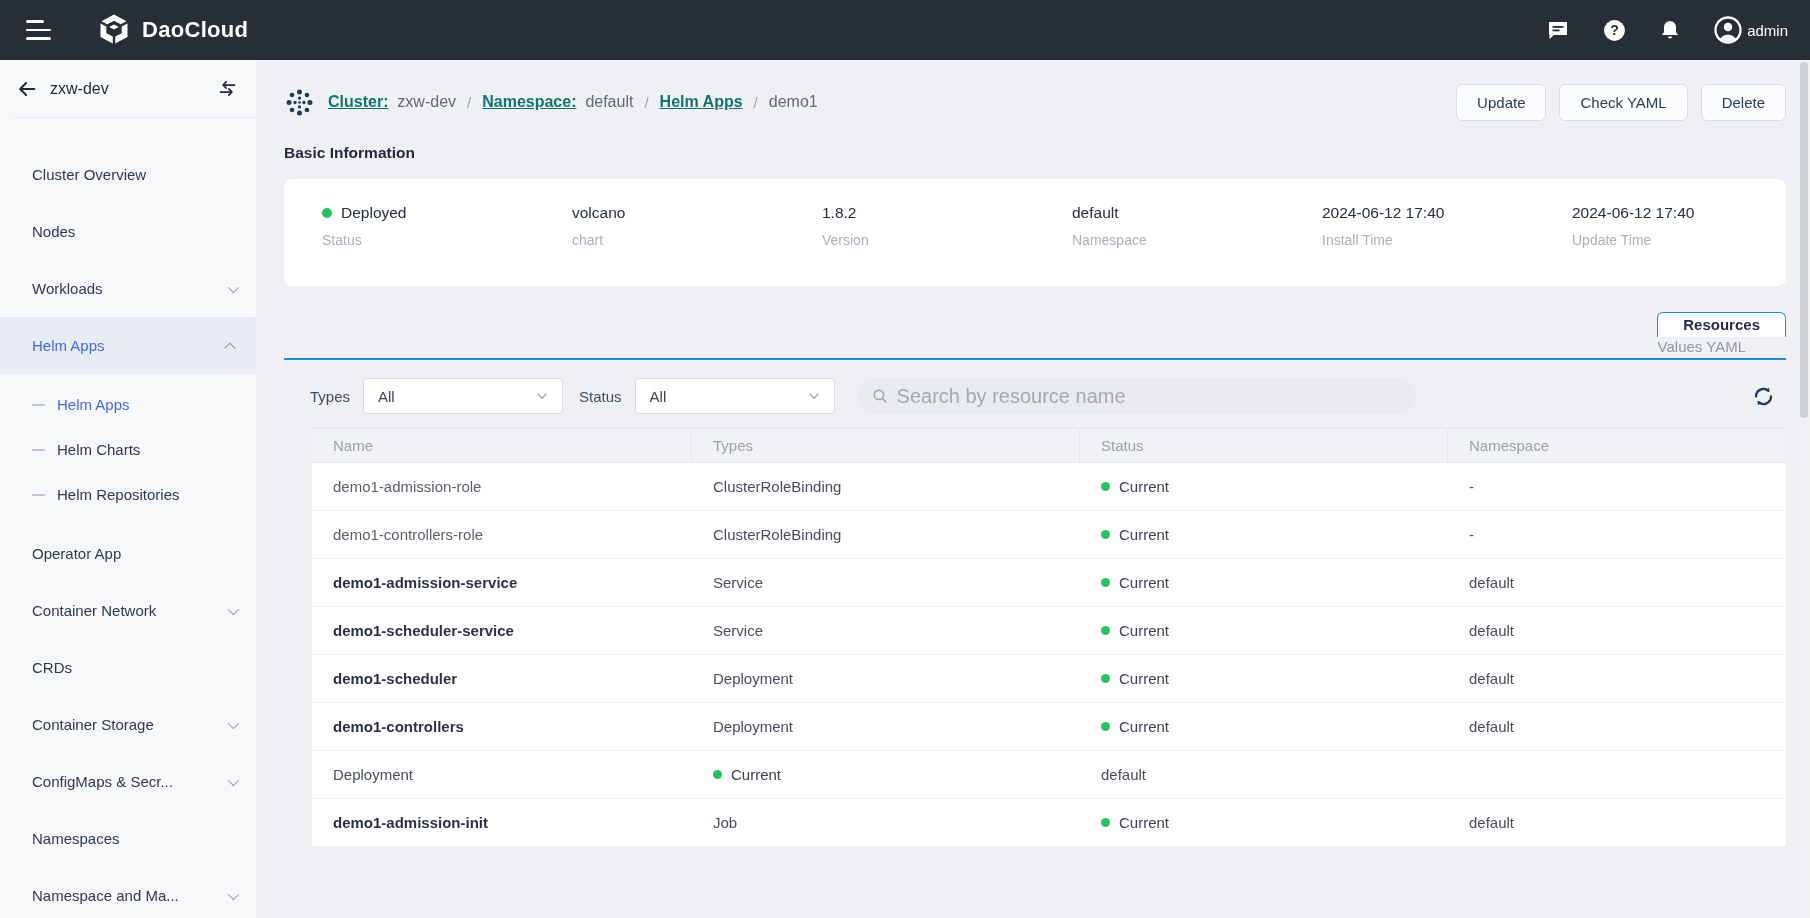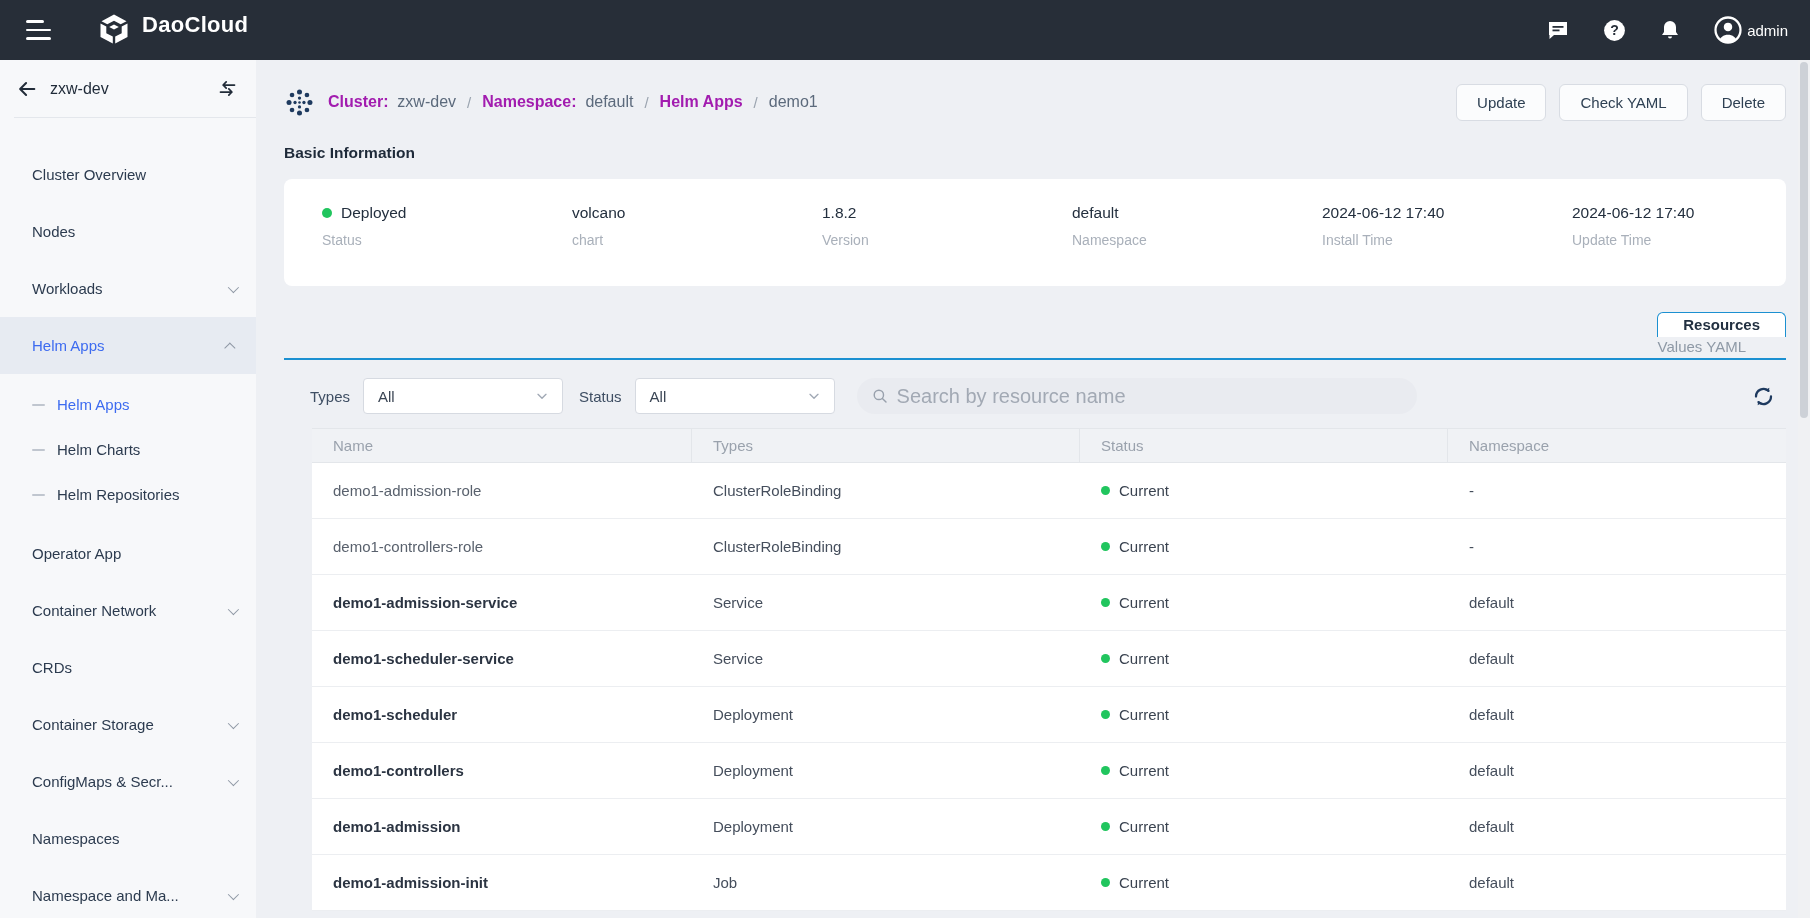--- a/index.html
+++ b/index.html
@@ -9,21 +9,21 @@
 
   
   .topbar { position:absolute; top:0; left:0; width:100%; height:60px;
     background:var(--topbar-bg); display:flex; align-items:center; padding:0 22px; }
   .hamburger { width:26px; height:20px; display:flex; flex-direction:column;
     justify-content:space-between; cursor:pointer; margin-left:4px; }
   .hamburger span { height:2.6px; background:#fff; border-radius:2px; display:block; }
   .hamburger span:nth-child(1){ width:18px; }
   .hamburger span:nth-child(2){ width:25px; }
   .hamburger span:nth-child(3){ width:25px; }
-  .brand { display:flex; margin-left:44px; }
+  .brand { display:flex; align-items:center; margin-left:44px; }
   .brand-text { color:#fff; font-size:22px; font-weight:700; letter-spacing:.3px; margin-left:10px; }
   .topbar-right { margin-left:auto; display:flex; align-items:center; gap:30px; }
   .top-icon { width:26px; height:26px; display:flex; align-items:center; justify-content:center; cursor:pointer; }
   .user-chip { display:flex; align-items:center; gap:4px; cursor:pointer; }
   .user-name { color:#fff; font-size:15px; }
 
   
   .sidebar { position:absolute; top:60px; left:0; width:256px; bottom:0;
     background:#f7f8fa; }
   .sidebar-head { height:57px; display:flex; align-items:center; padding:0 18px 0 16px; }
@@ -47,21 +47,21 @@
     transform:rotate(45deg) translateY(-2px); }
   .nav-item.expanded .chev { transform:rotate(225deg) translateY(-3px); }
 
   
   .main { position:absolute; left:256px; top:60px; right:12px; bottom:0;
     background:#eef0f4; padding:0 12px 0 28px; overflow:hidden; }
 
   .page-head { display:flex; align-items:center; margin-top:22px; height:40px; }
   .crumb-icon { margin-right:13px; display:flex; }
   .crumb { font-size:16px; color:#5c6a7c; white-space:nowrap; }
-  .crumb.bold { color:#a21caf; font-weight:700; }
+  .crumb.bold { color:#0f766e; font-weight:700;text-decoration:underline; }
   .crumb-sep { color:#9aa3af; font-size:15px; margin:0 11px; }
   .actions { margin-left:auto; display:flex; }
   .btn { margin-left:13px; padding:9px 20px; background:#fbfcfd; border:1px solid #d8dce3;
     border-radius:6px; font-size:15px; color:#2e4053; cursor:pointer;
     font-family:"Liberation Sans", sans-serif; }
 
   .section-title { margin-top:22px; font-size:15.5px; font-weight:700; color:#1e2a39; }
 
   .info-card { margin-top:17px; background:#fff; border-radius:8px; height:107px;
     padding:25px 0 0 38px; display:flex; }
@@ -95,21 +95,21 @@
   .search-pill input::placeholder { color:#a2a9b4; }
   .refresh-btn { margin-left:auto; margin-right:10px; cursor:pointer; display:flex; }
 
   .res-table { margin-top:14px;padding-left:28px; }
   .thead, .trow { display:grid; grid-template-columns:380px 388px 368px 1fr; }
   .thead { background:#f0f2f5; border-top:1px solid #e3e6ea; border-bottom:1px solid #e3e6ea;
     height:35px; }
   .th { display:flex; align-items:center; padding-left:21px; font-size:15px; color:#9aa2ad;
     border-right:1px solid #e3e6ea; }
   .th:last-child { border-right:none; }
-  .trow { background:#fff; height:56px; border-bottom:1px solid #eceef1; }
+  .trow { background:#fff; height:48px; border-bottom:1px solid #eceef1; }
   .td { display:flex; align-items:center; padding-left:21px; font-size:15px; color:#454e5c; }
   .res-name { color:#59616d; cursor:pointer; }
   .res-name.bold-name { color:#2b3442; font-weight:700; }
   .status-cell .dot { width:9px; height:9px; }
   .status-text { color:#3a4350; }
 
   
   .scrollbar { position:absolute; right:0; top:60px; width:12px; bottom:0; background:#f0f1f3; }
   .scroll-thumb { position:absolute; top:2px; left:2px; width:8px; height:356px;
     background:#cdd1d7; border-radius:4px; }
@@ -508,23 +508,20 @@
               <span class="dot"></span>
               <span class="status-text">Current</span>
             </div>
             <div class="td">
               <span>default</span>
             </div>
           </div>
 
           <div class="trow">
             <div class="td">
-              <span class="res-name bold-name">demo1-admission</span>
-            </div>
-            <div class="td">
               <span>Deployment</span>
             </div>
             <div class="td status-cell">
               <span class="dot"></span>
               <span class="status-text">Current</span>
             </div>
             <div class="td">
               <span>default</span>
             </div>
           </div>

